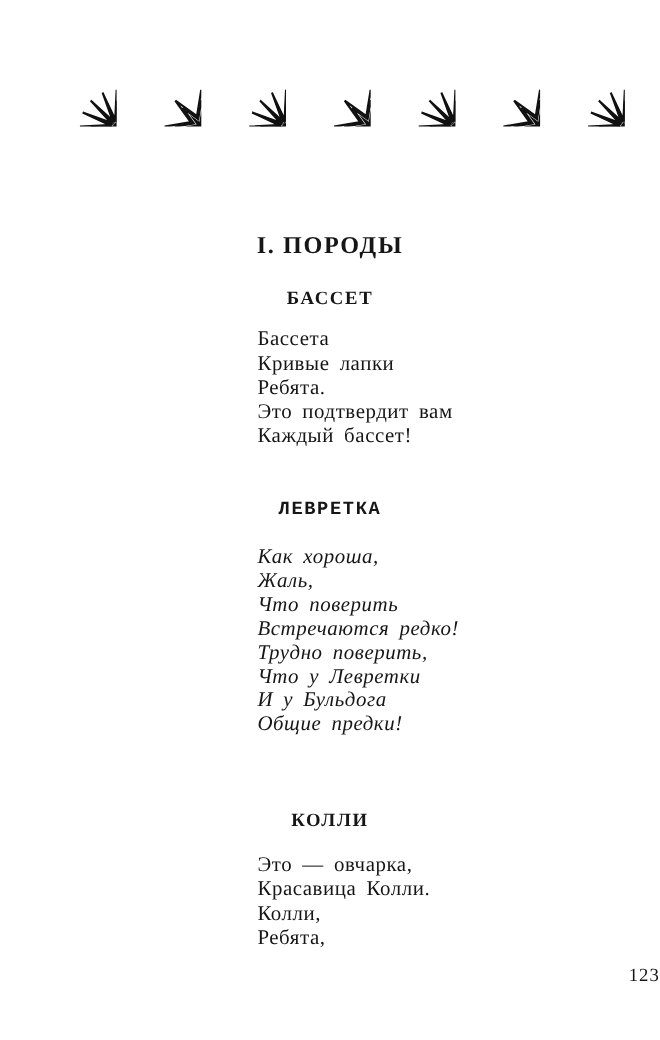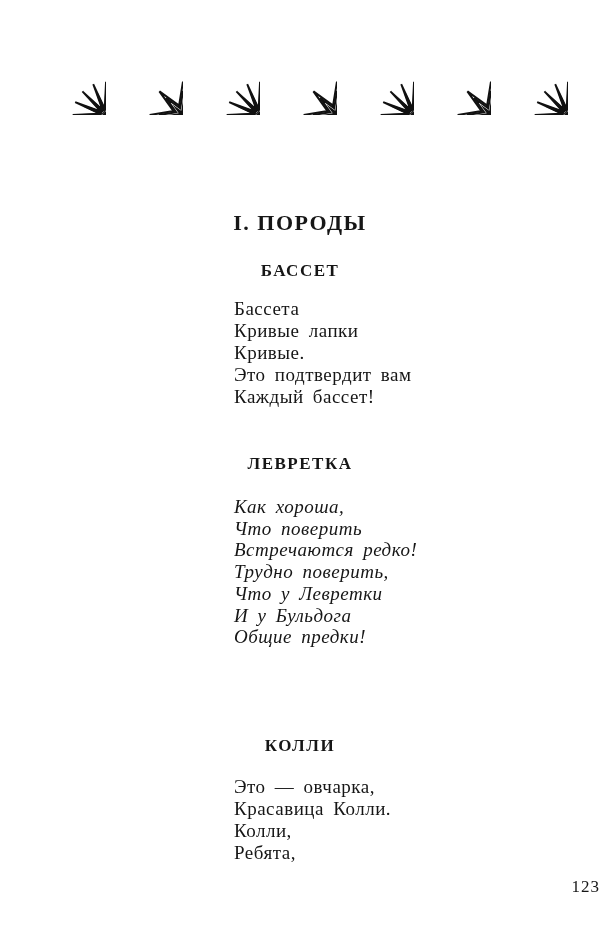--- a/index.html
+++ b/index.html
@@ -53,21 +53,21 @@
     position: absolute;
     left: 0;
     width: 100%;
     margin: 0;
     text-align: center;
     font-size: 17px;
     font-weight: bold;
     letter-spacing: 1.5px;
   }
   .h-basset   { top: 261px; }
-  .h-levretka { top: 454px; }
+  .h-levretka { top: 454px; font-family: Liberation Mono, monospace; }
   .h-kolli    { top: 736px; }
   .poem {
     position: absolute;
     left: 234px;
     font-size: 19px;
     line-height: 22px;
     letter-spacing: 0.5px;
     word-spacing: 4px;
   }
   .p-basset   { top: 298px; }
@@ -126,28 +126,29 @@
         <use href="#star16"></use>
       </svg>
   </div>
 
   <h1 class="title">I. ПОРОДЫ</h1>
 
   <h2 class="poem-heading h-basset">БАССЕТ</h2>
   <div class="poem p-basset">
     <div class="line">Бассета</div>
     <div class="line">Кривые лапки</div>
-    <div class="line">Кривые.</div>
+    <div class="line">Ребята.</div>
     <div class="line">Это подтвердит вам</div>
     <div class="line">Каждый бассет!</div>
   </div>
 
   <h2 class="poem-heading h-levretka">ЛЕВРЕТКА</h2>
   <div class="poem p-levretka">
     <div class="line">Как хороша,</div>
+    <div class="line">Жаль,</div>
     <div class="line">Что поверить</div>
     <div class="line">Встречаются редко!</div>
     <div class="line">Трудно поверить,</div>
     <div class="line">Что у Левретки</div>
     <div class="line">И у Бульдога</div>
     <div class="line">Общие предки!</div>
   </div>
 
   <h2 class="poem-heading h-kolli">КОЛЛИ</h2>
   <div class="poem p-kolli">

